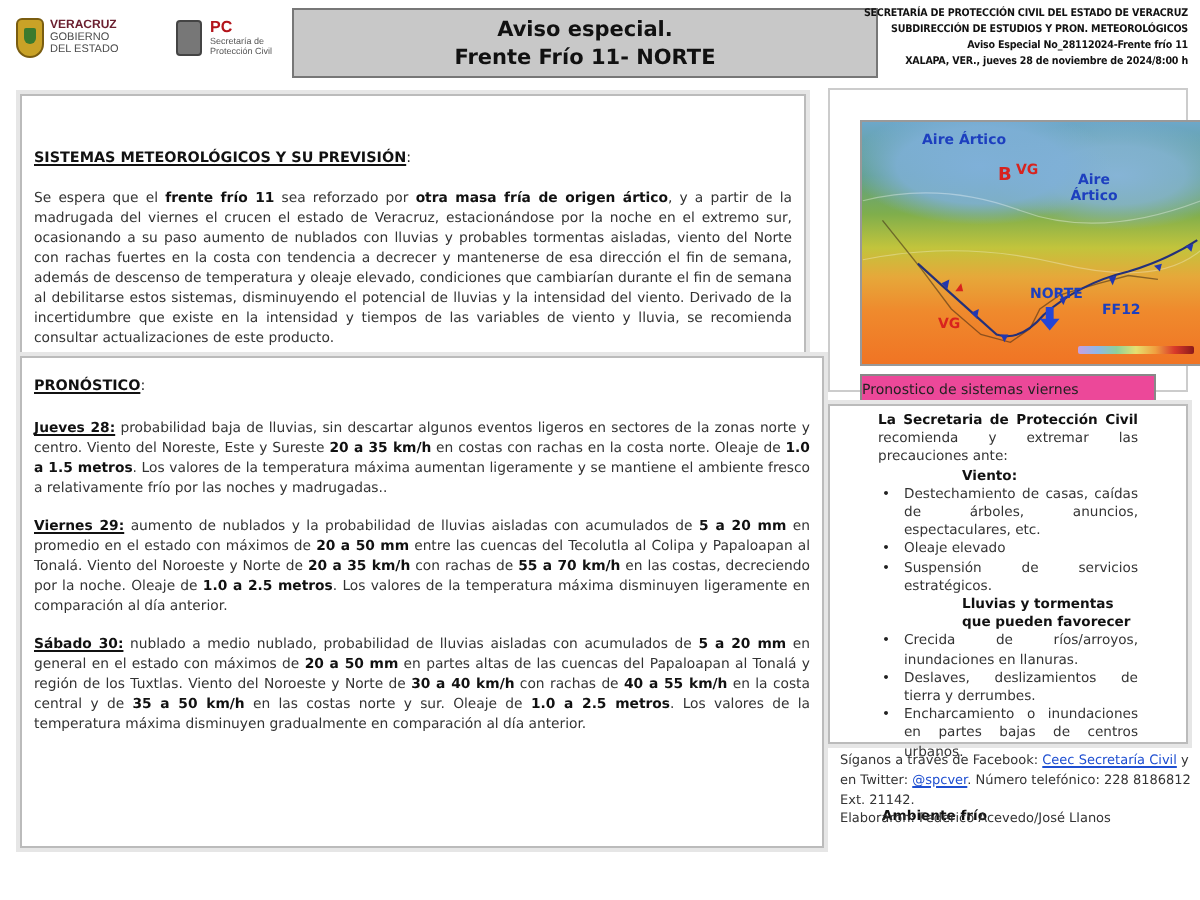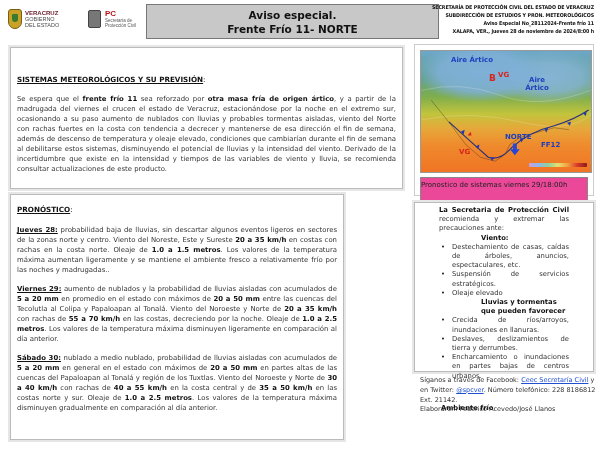--- a/index.html
+++ b/index.html
@@ -17,22 +17,22 @@
   .pc-text { font-size: 4.5px; line-height: 5px; color: #555; }
   .pc-text b { color: #b3141b; font-size: 8px; display: block; line-height: 8px; }
 
   .title-box { position: absolute; left: 146px; top: 4px; width: 293px; height: 35px; background: #c8c8c8; border: 1px solid #777; text-align: center; font-family: "DejaVu Sans", sans-serif; font-weight: bold; font-size: 10.5px; line-height: 14px; padding-top: 3px; color: #111; }
 
   .org-block { position: absolute; right: 6px; top: 3px; width: 210px; text-align: right; font-family: "DejaVu Sans Condensed", "DejaVu Sans", sans-serif; font-weight: bold; font-size: 5.3px; line-height: 8px; color: #111; letter-spacing: -0.1px; }
 
   
   .panel { position: absolute; background: #fff; border: 1px solid #bbb; box-shadow: 0 0 0 2px #e6e6e6; }
   .p-sistemas { left: 10px; top: 47px; width: 393px; height: 142px; padding: 20px 6px; }
-  .p-pron { left: 10px; top: 194px; width: 334px; height: 246px; padding: 3px 6px; }
-  .p-map { left: 414px; top: 44px; width: 180px; height: 152px; border: 1px solid #ccc; box-shadow: none; padding: 5px; }
+  .p-pron { left: 10px; top: 178px; width: 402px; height: 246px; padding: 3px 6px; }
+  .p-map { left: 414px; top: 44px; width: 180px; height: 152px; border: 1px solid #ccc; box-shadow: none; padding: 15px; }
   .p-rec { left: 414px; top: 202px; width: 180px; height: 170px; padding: 3px 24px; }
 
   .txt { font-family: "DejaVu Sans", sans-serif; font-size: 6.9px; line-height: 10px; text-align: justify; color: #333; }
   .heading { font-family: "DejaVu Sans", sans-serif; font-weight: bold; font-size: 7.2px; text-decoration: underline; color: #111; display: inline; }
   .colon { font-family: "DejaVu Sans", sans-serif; font-size: 7.2px; }
   .txt b { color: #111; }
   .day { font-weight: bold; text-decoration: underline; color: #111; }
   .para { margin-top: 8px; }
   .para-day { margin-top: 9px; }
 
@@ -144,22 +144,22 @@
     <div class="colorbar"></div>
   </div>
   <div class="map-caption">Pronostico de sistemas viernes 29/18:00h</div>
 </div>
 
 <div class="panel p-rec rec">
   <p class="intro"><b>La Secretaria de Protección Civil</b><span> recomienda y extremar las precauciones ante:</span></p>
   <div class="sub">Viento:</div>
   <ul>
     <li>Destechamiento de casas, caídas de árboles, anuncios, espectaculares, etc.</li>
+    <li>Oleaje elevado</li>
     <li>Suspensión de servicios estratégicos.</li>
-    <li>Oleaje elevado</li>
   </ul>
   <div class="sub">Lluvias y tormentas que pueden favorecer</div>
   <ul>
     <li>Crecida de ríos/arroyos, inundaciones en llanuras.</li>
     <li>Deslaves, deslizamientos de tierra y derrumbes.</li>
     <li>Encharcamiento o inundaciones en partes bajas de centros urbanos.</li>
   </ul>
   <div class="cold">Ambiente frío</div>
 </div>
 

